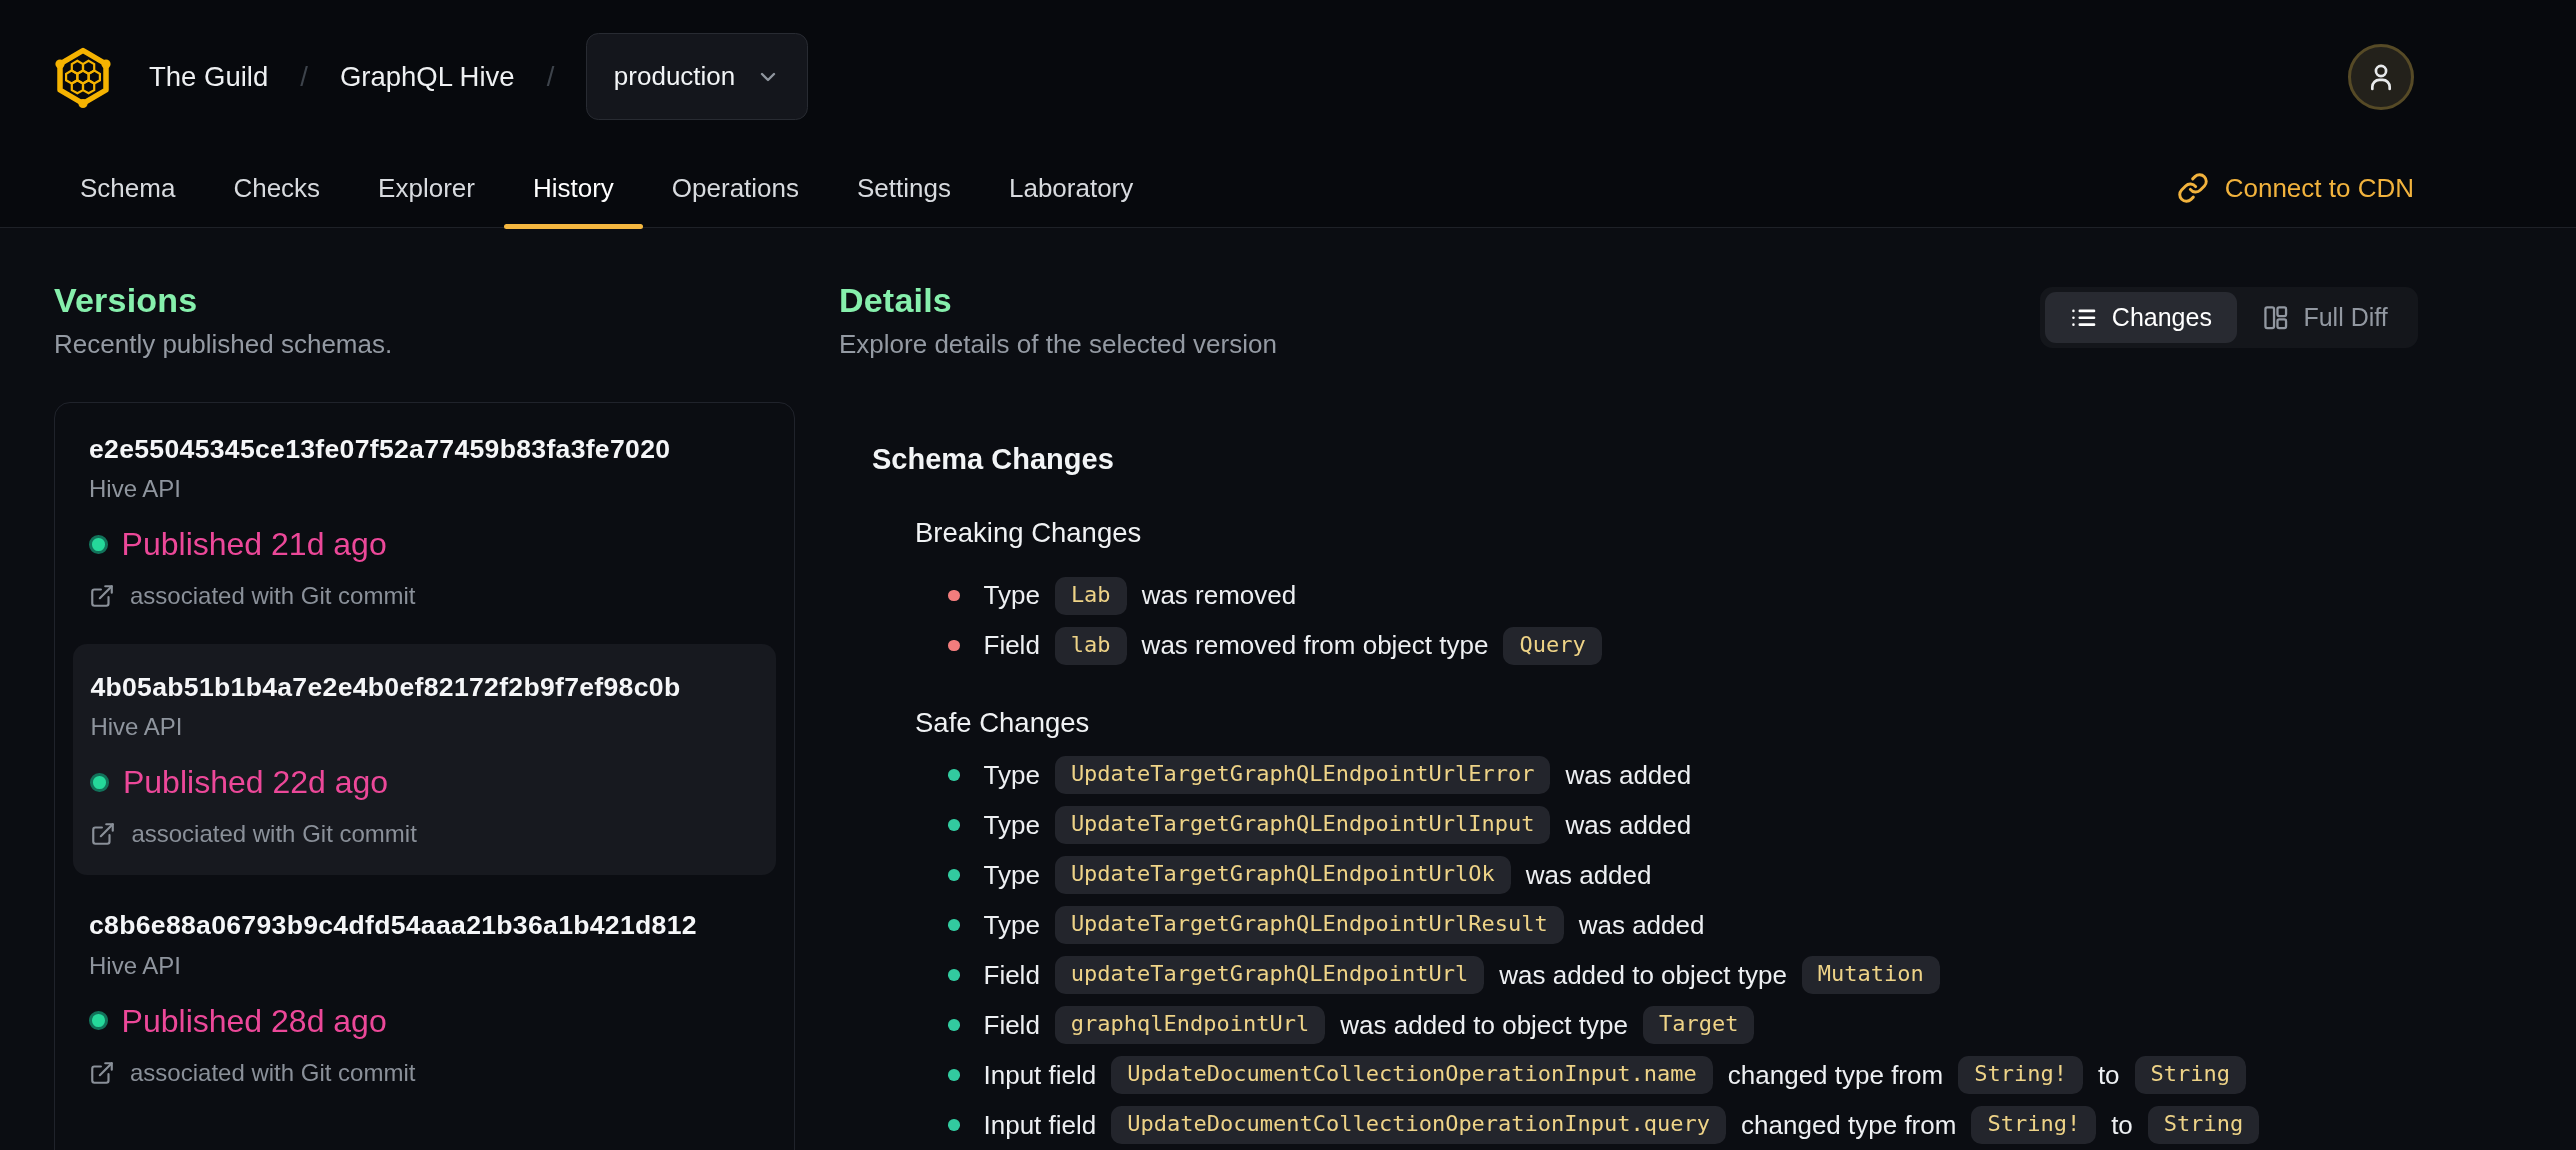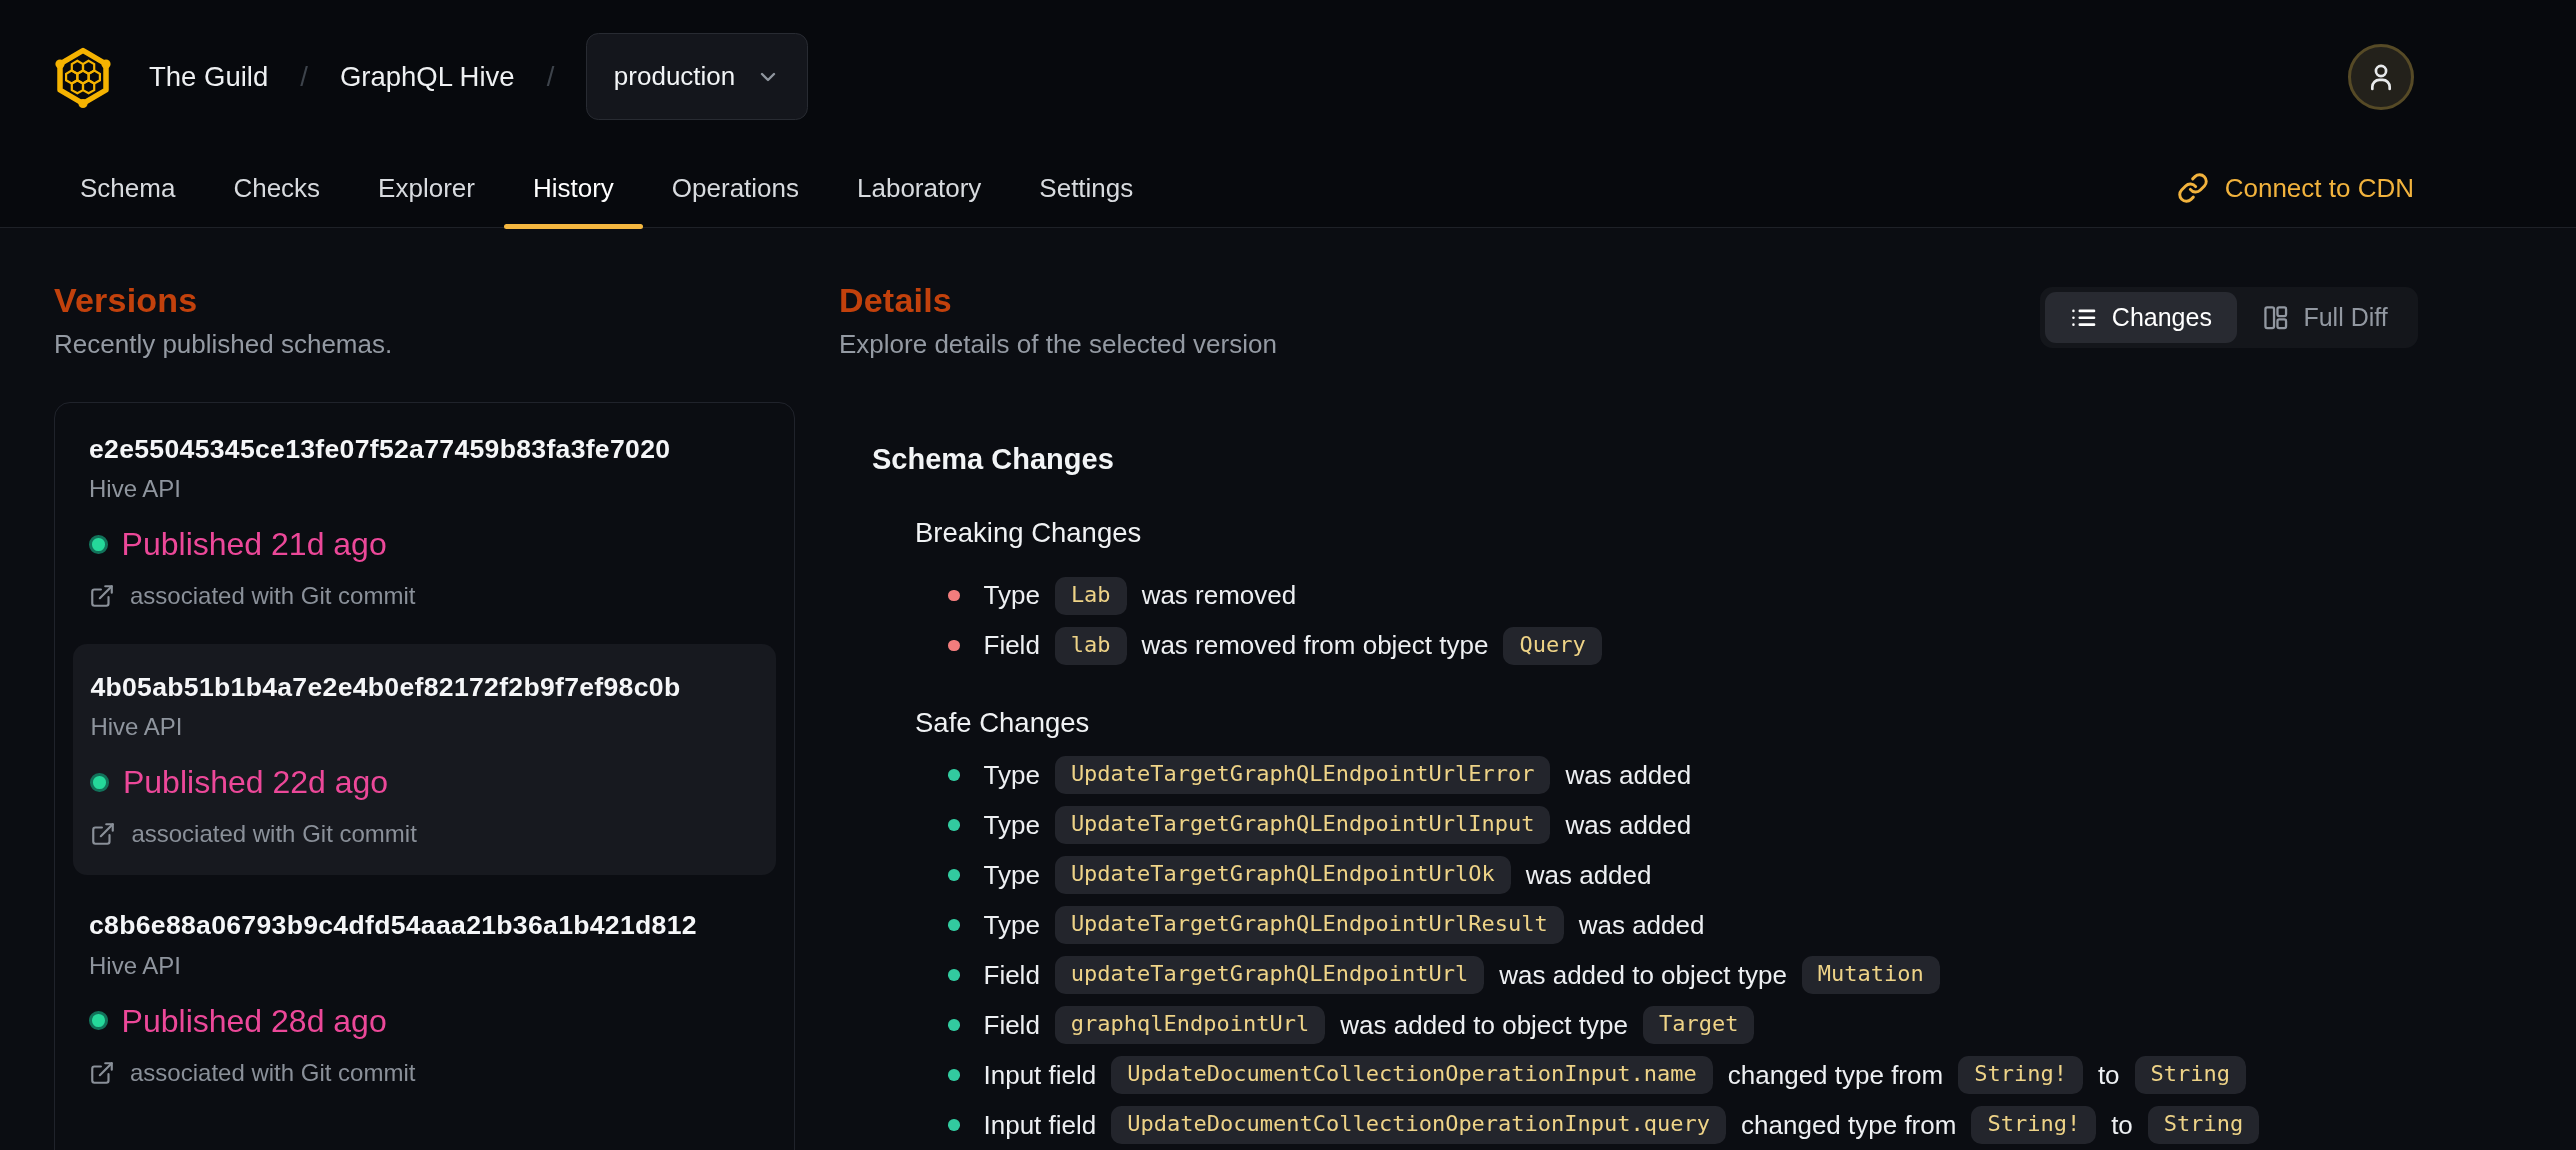--- a/index.html
+++ b/index.html
@@ -48,21 +48,21 @@
     background: var(--accent); border-radius: 2.7px;
   }
   .cdn-link { display: flex; align-items: center; gap: 16px; color: var(--cdn); font-size: 26px; text-decoration: none; cursor: pointer; }
   .cdn-link svg { width: 32px; height: 32px; }
 
   
   .main { display: flex; gap: 44px; padding: 55px 158px 0 54px; }
   .versions-col { width: 741px; flex: none; }
   .details-col { flex: 1; min-width: 0; }
 
-  .section-title { margin: 0; font-size: 34px; line-height: 35px; font-weight: 700; color: #c2410c; letter-spacing: 0.2px; }
+  .section-title { margin: 0; font-size: 34px; line-height: 35px; font-weight: 700; color: #86efac; letter-spacing: 0.2px; }
   .section-sub { margin: 10.6px 0 0; font-size: 26px; line-height: 30px; color: #949aa3; }
 
   
   .version-list { margin-top: 43px; border: 1.8px solid #20232b; border-radius: 16px; padding: 1.8px 0; }
   .version-item { padding: 26.6px 35px 26.6px 34px; cursor: pointer; }
   .version-item.selected { background: #17191f; border-radius: 14px; margin: 5.3px 17.7px; padding: 25px 17.7px; }
   .v-hash { font-size: 26.6px; line-height: 37px; font-weight: 600; color: #f5f6f8; letter-spacing: 0.3px; }
   .v-service { margin-top: 5.3px; font-size: 24px; line-height: 32px; color: #8f959e; }
   .v-status { display: flex; align-items: center; gap: 14px; margin-top: 23px; font-size: 32px; line-height: 32px; color: #ec4899; }
   .status-dot { width: 18.6px; height: 18.6px; border-radius: 50%; background: var(--dot); border: 3.5px solid #12725a; flex: none; }
@@ -150,24 +150,24 @@
         <button class="tab">
           <span>Explorer</span>
         </button>
         <button class="tab active">
           <span>History</span>
         </button>
         <button class="tab">
           <span>Operations</span>
         </button>
         <button class="tab">
+          <span>Settings</span>
+        </button>
+        <button class="tab">
           <span>Laboratory</span>
-        </button>
-        <button class="tab">
-          <span>Settings</span>
         </button>
       </nav>
     <a class="cdn-link">
       <svg viewBox="0 0 24 24" fill="none" stroke="currentColor" stroke-width="2.2" stroke-linecap="round" stroke-linejoin="round">
         <path d="M10 13a5 5 0 0 0 7.54.54l3-3a5 5 0 0 0-7.07-7.07l-1.72 1.71"></path>
         <path d="M14 11a5 5 0 0 0-7.54-.54l-3 3a5 5 0 0 0 7.07 7.07l1.71-1.71"></path>
       </svg>
       <span>Connect to CDN</span>
     </a>
   </div>

